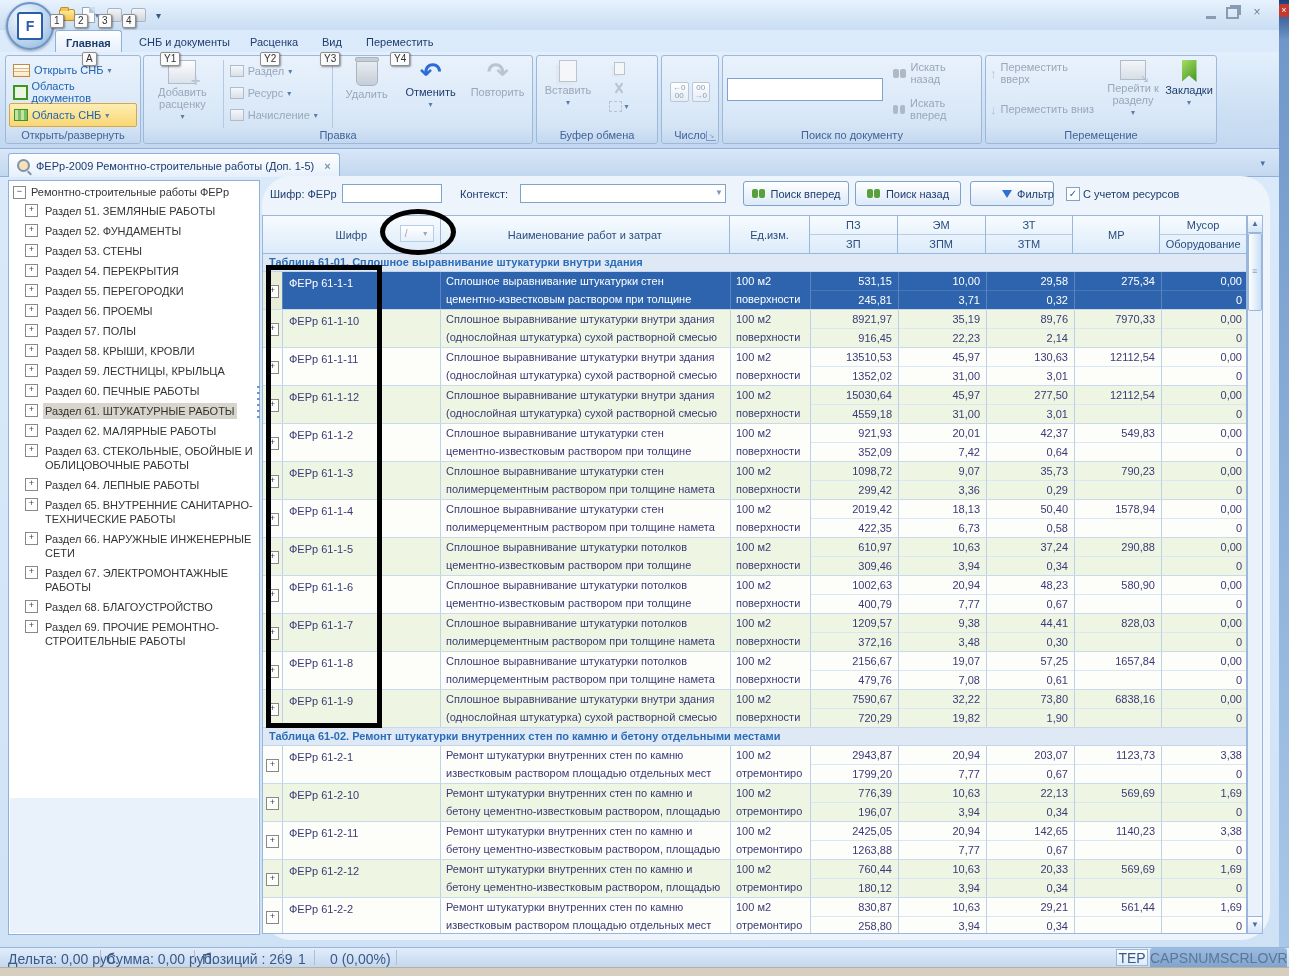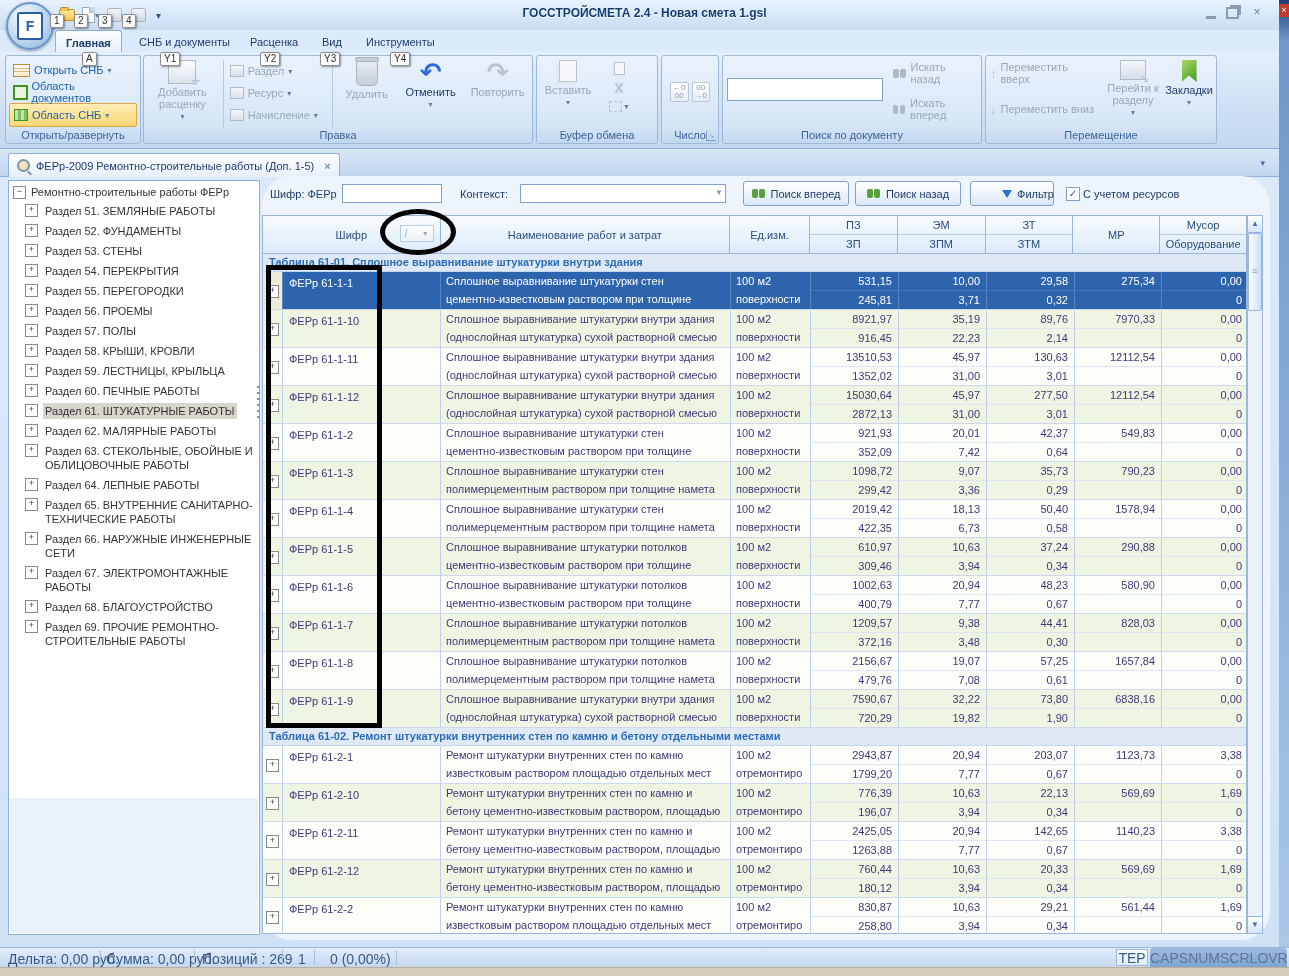--- a/index.html
+++ b/index.html
@@ -171,21 +171,20 @@
         </span>
       <span class="qbtn">
           <span class="i-gray"></span>
         </span>
       <span class="qmore">▾</span>
     </div>
     <span class="keytip" style="left:50px;top:14px;">1</span>
     <span class="keytip" style="left:74px;top:14px;">2</span>
     <span class="keytip" style="left:98px;top:14px;">3</span>
     <span class="keytip" style="left:122px;top:14px;">4</span>
-    <div class="title">ГОССТРОЙСМЕТА 2.4 - Новая смета 1.gsl</div>
     <div class="winbtns">
       <span class="wbtn wmin"></span>
       <span class="wbtn wrest"></span>
       <span class="wbtn">×</span>
     </div>
   </div>
 
   <div class="tabsrow">
     <div class="rtab active" style="left:55px;">
         <span>Главная</span>
@@ -193,21 +192,21 @@
     <div class="rtab" style="left:122px;padding-left:17px;">
         <span>СНБ и документы</span>
       </div>
     <div class="rtab" style="left:240px;">
         <span>Расценка</span>
       </div>
     <div class="rtab" style="left:312px;">
         <span>Вид</span>
       </div>
     <div class="rtab" style="left:356px;">
-        <span>Инструменты</span>
+        <span>Переместить</span>
       </div>
     <span class="keytip" style="left:82px;top:22px;">A</span>
     <span class="keytip" style="left:160px;top:22px;">Y1</span>
     <span class="keytip" style="left:260px;top:22px;">Y2</span>
     <span class="keytip" style="left:320px;top:22px;">Y3</span>
     <span class="keytip" style="left:390px;top:22px;">Y4</span>
   </div>
 
   <div class="ribbon">
 
@@ -629,21 +628,21 @@
             <div class="td name">
               <div class="ln">Сплошное выравнивание штукатурки внутри здания</div>
               <div class="ln">(однослойная штукатурка) сухой растворной смесью</div>
             </div>
             <div class="td unit">
               <div class="ln">100 м2</div>
               <div class="ln">поверхности</div>
             </div>
             <div class="td numcol w-pz">
               <div class="ln t">15030,64</div>
-              <div class="ln">2872,13</div>
+              <div class="ln">4559,18</div>
             </div>
             <div class="td numcol w-em">
               <div class="ln t">45,97</div>
               <div class="ln">31,00</div>
             </div>
             <div class="td numcol w-zt">
               <div class="ln t">277,50</div>
               <div class="ln">3,01</div>
             </div>
             <div class="td numcol w-mr">

